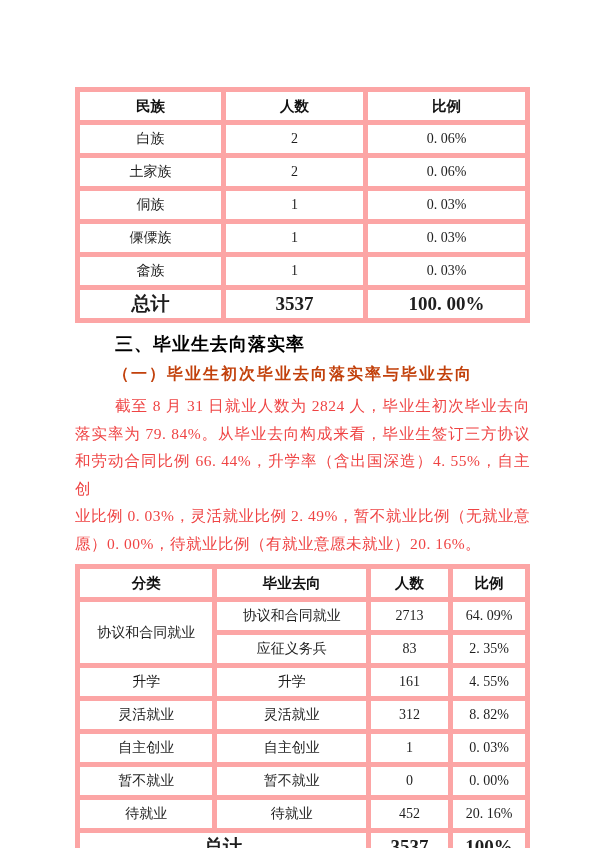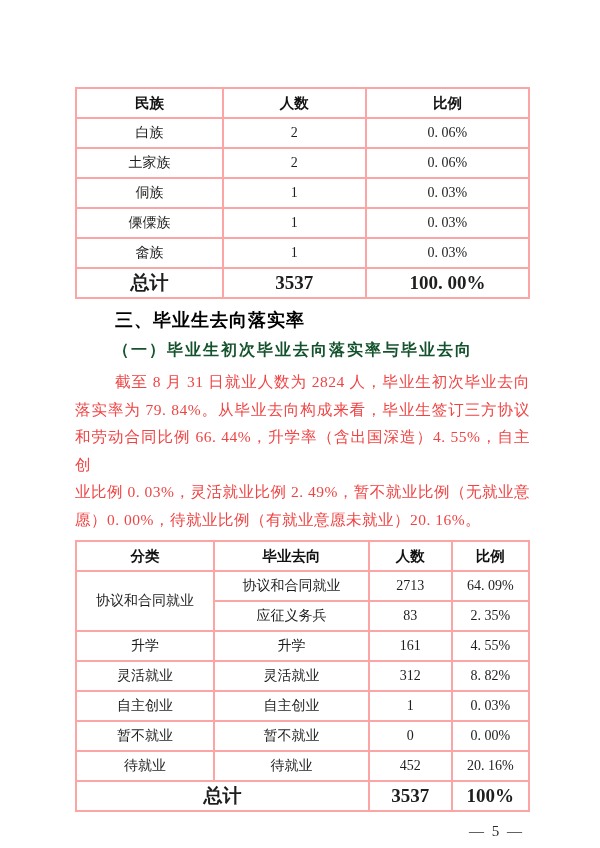--- a/index.html
+++ b/index.html
@@ -15,21 +15,21 @@
     width:600px; height:848px;
     padding:87px 70px 0 75px;
     position:relative;
   }
   table {
     border-collapse:collapse;
     table-layout:fixed;
     width:100%;
   }
   th, td {
-    border:2px solid #fca5a5;
+    border:5px solid #fca5a5;
     text-align:center;
     vertical-align:middle;
     height:28px;
     padding:0 2px;
     font-size:14px;
     font-weight:400;
     overflow:hidden;
     white-space:nowrap;
   }
   th {
@@ -48,21 +48,21 @@
     line-height:24px;
     letter-spacing:1px;
     color:#000;
   }
   .subsection-heading {
     margin:6px 0 0 38px;
     font-weight:700;
     font-size:16px;
     line-height:24px;
     letter-spacing:2px;
-    color:#14532d;
+    color:#c2410c;
     font-style:oblique 8deg;
   }
   .para { margin-top:6px; }
   .pline {
     font-size:15.5px;
     line-height:27.5px;
     letter-spacing:0.5px;
     color:#ef4444;
     text-align:justify;
     text-align-last:justify;

